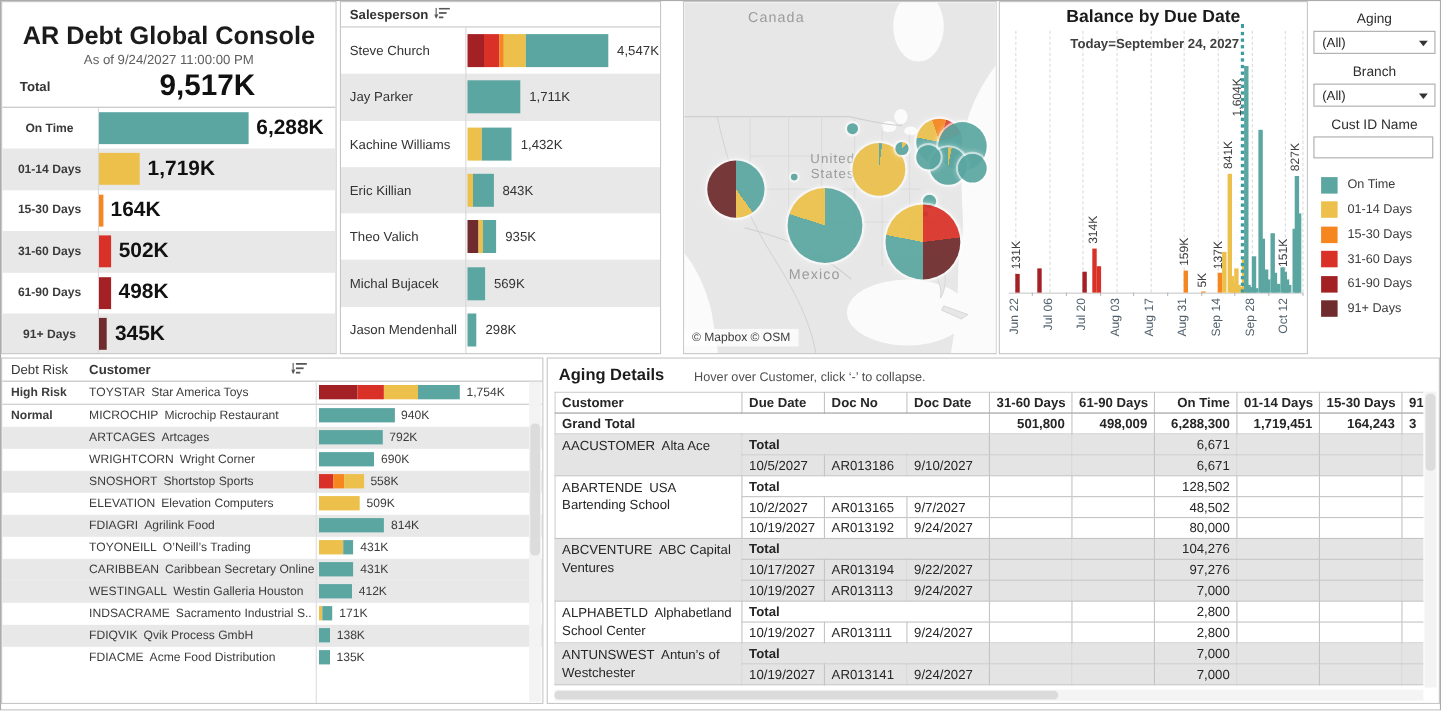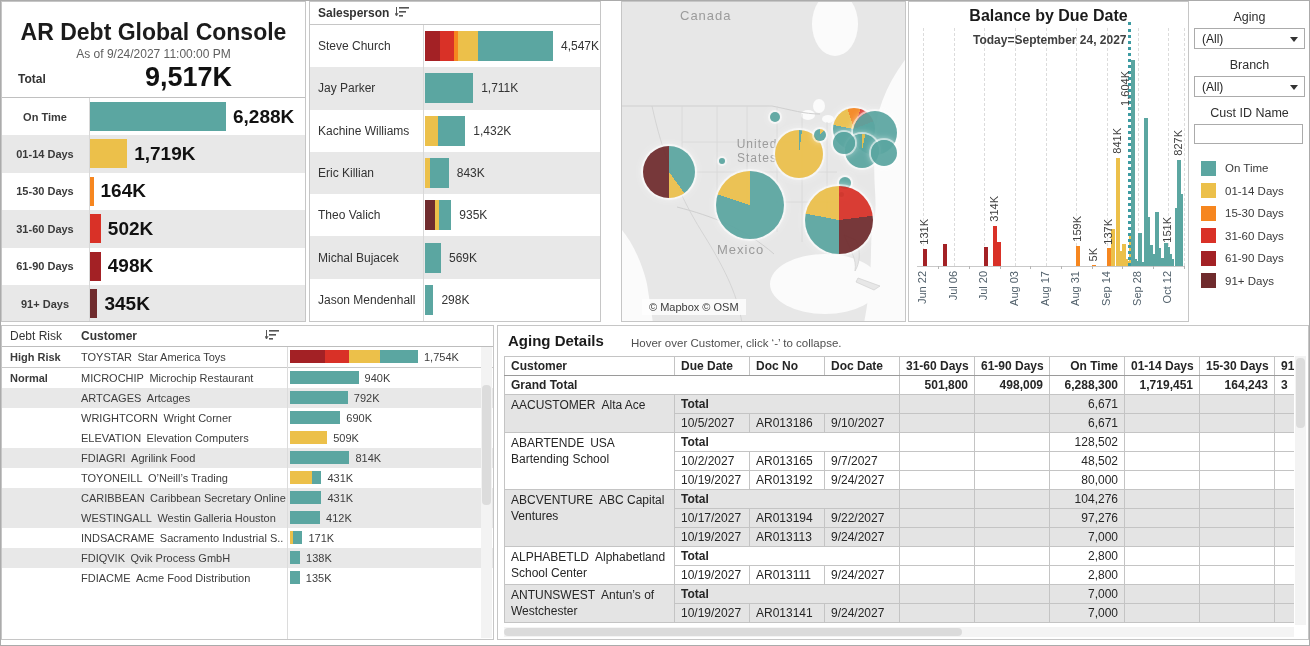--- a/index.html
+++ b/index.html
@@ -31,21 +31,21 @@
   .sales-row{flex:1;position:relative;}
   .sales-row.alt{background:#E8E8E8;}
   .sales-row .nm{position:absolute;left:8px;top:0;bottom:0;width:100px;display:flex;align-items:center;font-size:12px;color:#333;}
   .sales-row .bar{position:absolute;left:115px;top:50%;height:30px;margin-top:-15px;display:flex;}
   .sales-row .val{position:absolute;top:0;bottom:0;display:flex;align-items:center;font-size:12px;color:#333;}
   .seg{height:100%;}
   
   #map{left:621px;top:1px;width:285px;height:321px;}
   .map-label{position:absolute;color:#9b9b9b;letter-spacing:1px;z-index:2;}
   .pie{position:absolute;border-radius:50%;z-index:4;opacity:.93;box-shadow:0 0 0 2px rgba(255,255,255,.55), 0 0 7px rgba(255,255,255,.9);}
-  .map-attrib{position:absolute;left:20px;bottom:6px;background:rgba(255,255,255,.8);padding:2px 7px;font-size:11px;color:#3c3c3c;z-index:5;}
+  .map-attrib{position:absolute;left:0;bottom:6px;background:rgba(255,255,255,.8);padding:2px 7px;font-size:11px;color:#3c3c3c;z-index:5;}
   
   #balance{left:908px;top:1px;width:281px;height:321px;}
   .bal-title{text-align:center;font-size:16px;font-weight:bold;color:#1b1b1b;margin-top:5px;}
   .bal-annot{position:absolute;left:64px;top:31px;font-size:12px;font-weight:bold;color:#3f3f3f;z-index:6;}
   .plot{position:absolute;left:0;top:0;width:281px;height:264px;}
   .gridline{position:absolute;top:26px;width:0;border-left:1px dashed #DCDCDC;z-index:1;}
   .axisline{position:absolute;left:8px;right:4px;top:264px;height:1px;background:#C9C9C9;}
   .minortick{position:absolute;top:264px;width:1px;height:3px;background:#B5B5B5;}
   .bbar{position:absolute;bottom:0;width:4px;z-index:2;}
   .vlabel{writing-mode:vertical-rl;transform:rotate(180deg);font-size:11px;color:#404040;position:absolute;z-index:4;white-space:nowrap;}
@@ -412,20 +412,29 @@
         </div>
         <span class="val" style="left: 351.797px;">792K</span>
       </div>
       <div class="debt-row">
         <span class="code">WRIGHTCORN Wright Corner</span>
         <div class="bar">
           <div class="seg" style="width: 50.3535px; background: rgb(91, 166, 161);"></div>
         </div>
         <span class="val" style="left: 344.353px;">690K</span>
       </div>
+      <div class="debt-row alt">
+        <span class="code">SNOSHORT Shortstop Sports</span>
+        <div class="bar">
+          <div class="seg" style="width: 13.1357px; background: rgb(217, 49, 39);"></div>
+          <div class="seg" style="width: 9.48689px; background: rgb(246, 134, 31);"></div>
+          <div class="seg" style="width: 18.0981px; background: rgb(236, 192, 74);"></div>
+        </div>
+        <span class="val" style="left: 334.721px;">558K</span>
+      </div>
       <div class="debt-row">
         <span class="code">ELEVATION Elevation Computers</span>
         <div class="bar">
           <div class="seg" style="width: 37.1448px; background: rgb(236, 192, 74);"></div>
         </div>
         <span class="val" style="left: 331.145px;">509K</span>
       </div>
       <div class="debt-row alt">
         <span class="code">FDIAGRI Agrilink Food</span>
         <div class="bar">

